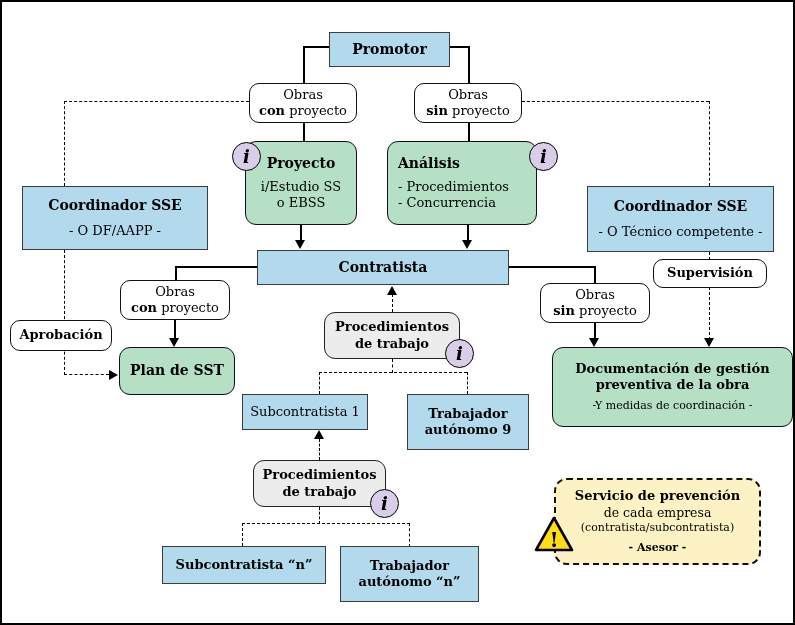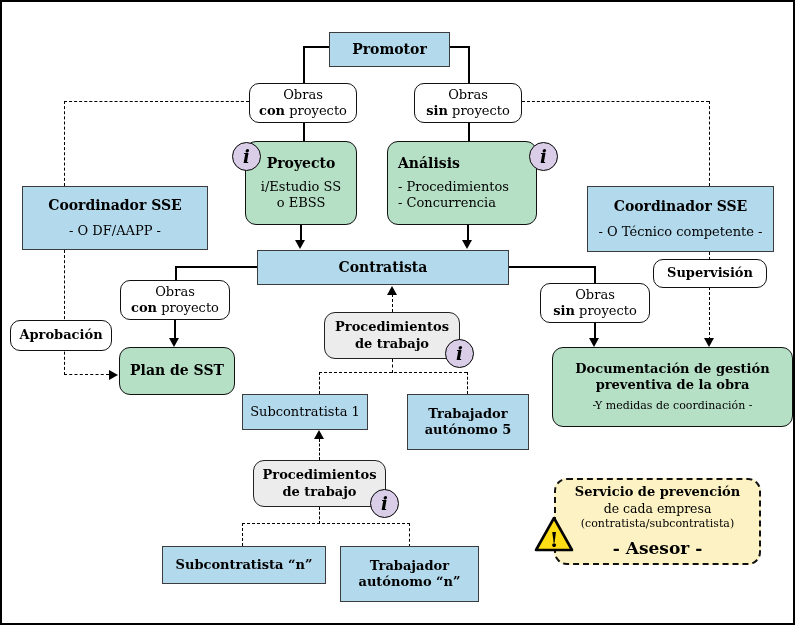--- a/index.html
+++ b/index.html
@@ -151,42 +151,42 @@
     <span>Procedimientos</span>
     <span>de trabajo</span>
   </div>
 
   <div class="box blue" style="left:240px;top:392px;width:126px;height:36px;font-weight:normal">
     <span>Subcontratista 1</span>
   </div>
 
   <div class="box blue" style="left:405px;top:392px;width:122px;height:56px;font-weight:bold">
     <span>Trabajador</span>
-    <span>autónomo 5</span>
+    <span>autónomo 9</span>
   </div>
 
   <div class="box gray" style="left:251px;top:458px;width:133px;height:47px;font-weight:bold">
     <span>Procedimientos</span>
     <span>de trabajo</span>
   </div>
 
   <div class="box blue" style="left:160px;top:544px;width:164px;height:38px;font-weight:bold">
     <span>Subcontratista “n”</span>
   </div>
 
   <div class="box blue" style="left:338px;top:544px;width:139px;height:56px;font-weight:bold">
     <span>Trabajador</span>
     <span>autónomo “n”</span>
   </div>
 
   <div class="box yellow" style="left:552px;top:476px;width:207px;height:87px;line-height:1.3">
     <b>Servicio de prevención</b>
     <span style="font-size:12.5px">de cada empresa</span>
     <span style="font-size:11px">(contratista/subcontratista)</span>
-    <b class="gap6" style="font-size:17px">- Asesor -</b>
+    <b class="gap6" style="font-size:11px">- Asesor -</b>
   </div>
 
   <div class="info" style="left:230px;top:140px">
     <span>i</span>
   </div>
   <div class="info" style="left:527px;top:140px">
     <span>i</span>
   </div>
   <div class="info" style="left:443px;top:337px">
     <span>i</span>

